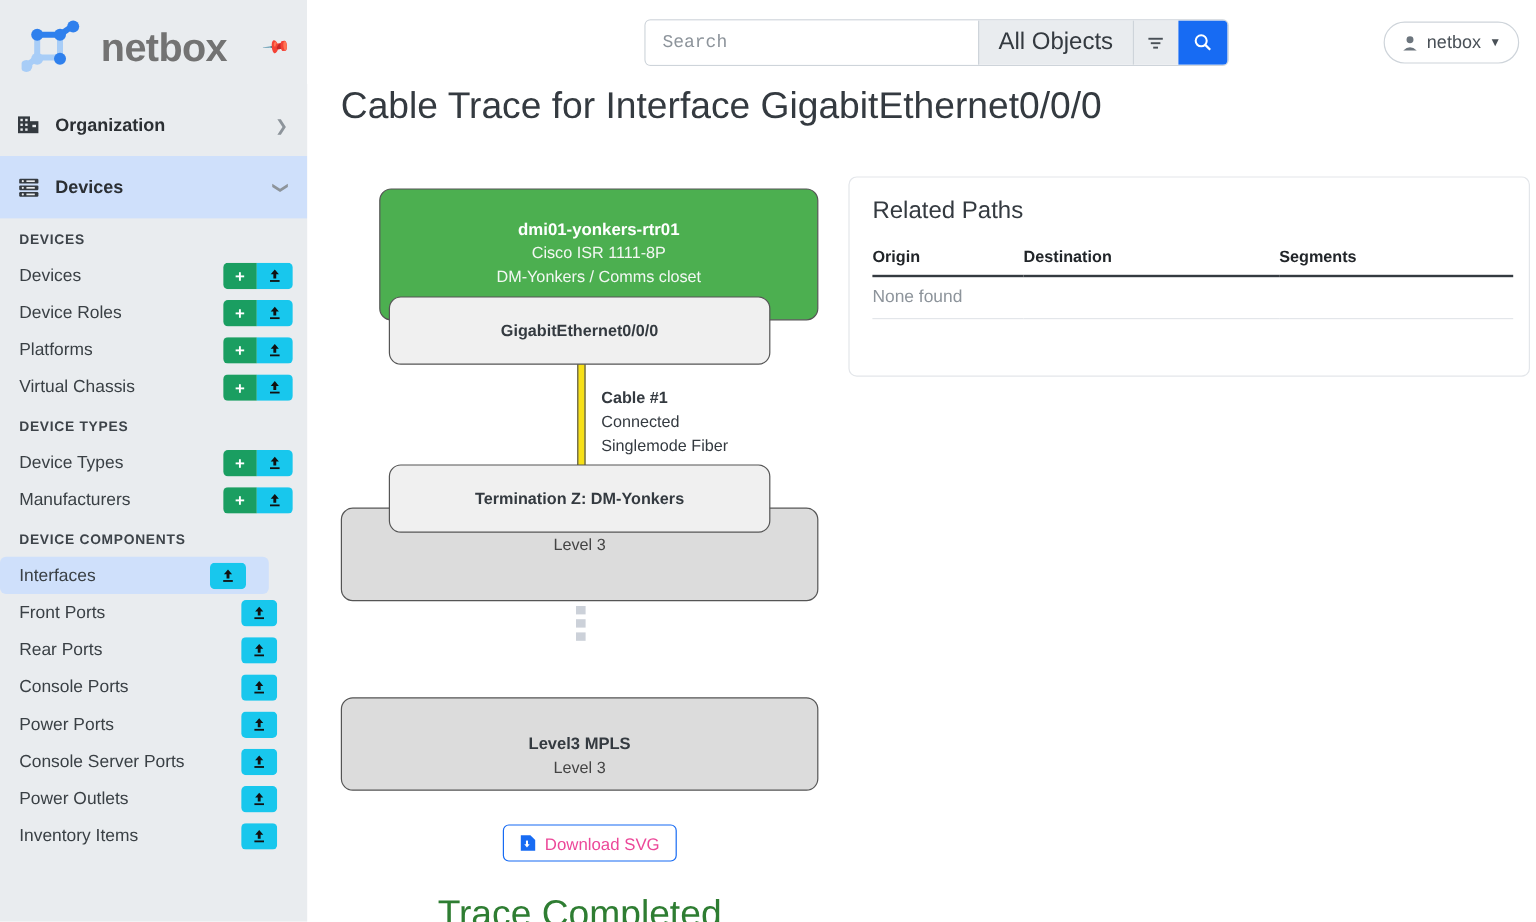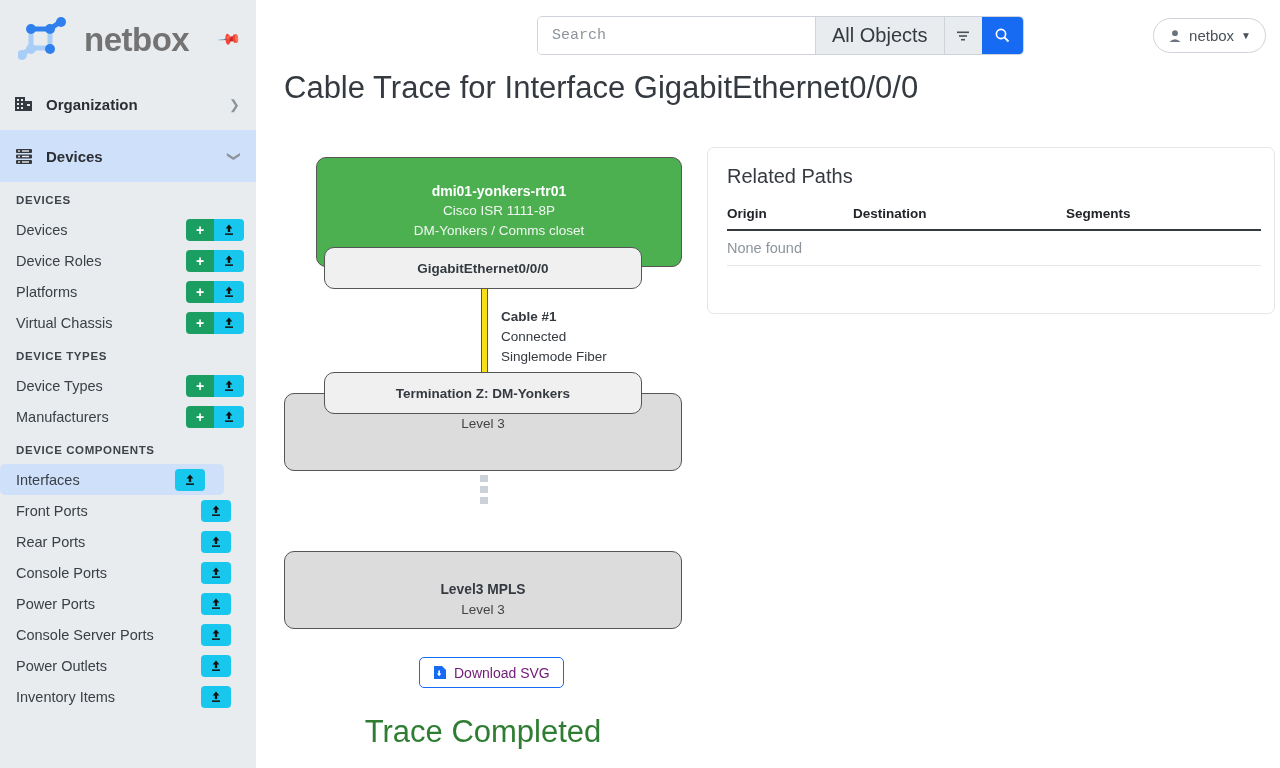--- a/index.html
+++ b/index.html
@@ -116,21 +116,21 @@
   .node {
     position: relative;
     border: 1px solid #555; border-radius: 10px;
     text-align: center;
   }
   .node-device { background: #4caf50; height: 110px; padding-top: 23px; }
   .node-device .n-title { font-size: 14px; font-weight: 700; color: #fff; line-height: 20px; }
   .node-device .n-sub { font-size: 13.5px; color: #f2f7f2; line-height: 20px; }
 
   .node-term {
-    background: #f0f0f0; width: 318px; height: 42px;
+    background: #f0f0f0; width: 318px; height: 57px;
     margin: -20px auto 0 auto;
     display: flex; align-items: center; justify-content: center;
     font-size: 13.5px; font-weight: 700; color: #343a40;
     position: relative; z-index: 3;
   }
   .node-circuit {
     background: #dcdcdc; height: 78px;
     margin-top: -21px; padding-top: 20px;
     position: relative; z-index: 1;
   }
@@ -155,21 +155,21 @@
 
   .dash-gap { position: relative; height: 40px; }
   .dash-seg {
     position: absolute; left: 196px; width: 8px; height: 7px; background: #ccd1d9;
   }
 
   .dl-btn {
     position: absolute; left: 135px; top: 0;
     height: 31px; padding: 0 13px;
     border: 1px solid #176bf3; border-radius: 5px;
-    background: #fff; color: #701a75; font-size: 14px;
+    background: #fff; color: #ec4899; font-size: 14px;
     display: flex; align-items: center; gap: 7px; cursor: pointer;
     font-family: "Liberation Sans", sans-serif;
   }
   .trace-done {
     position: absolute; left: 0; top: 57px; width: 398px;
     text-align: center; font-size: 31px; color: #2e7d32;
   }
 
   
   #paths {

